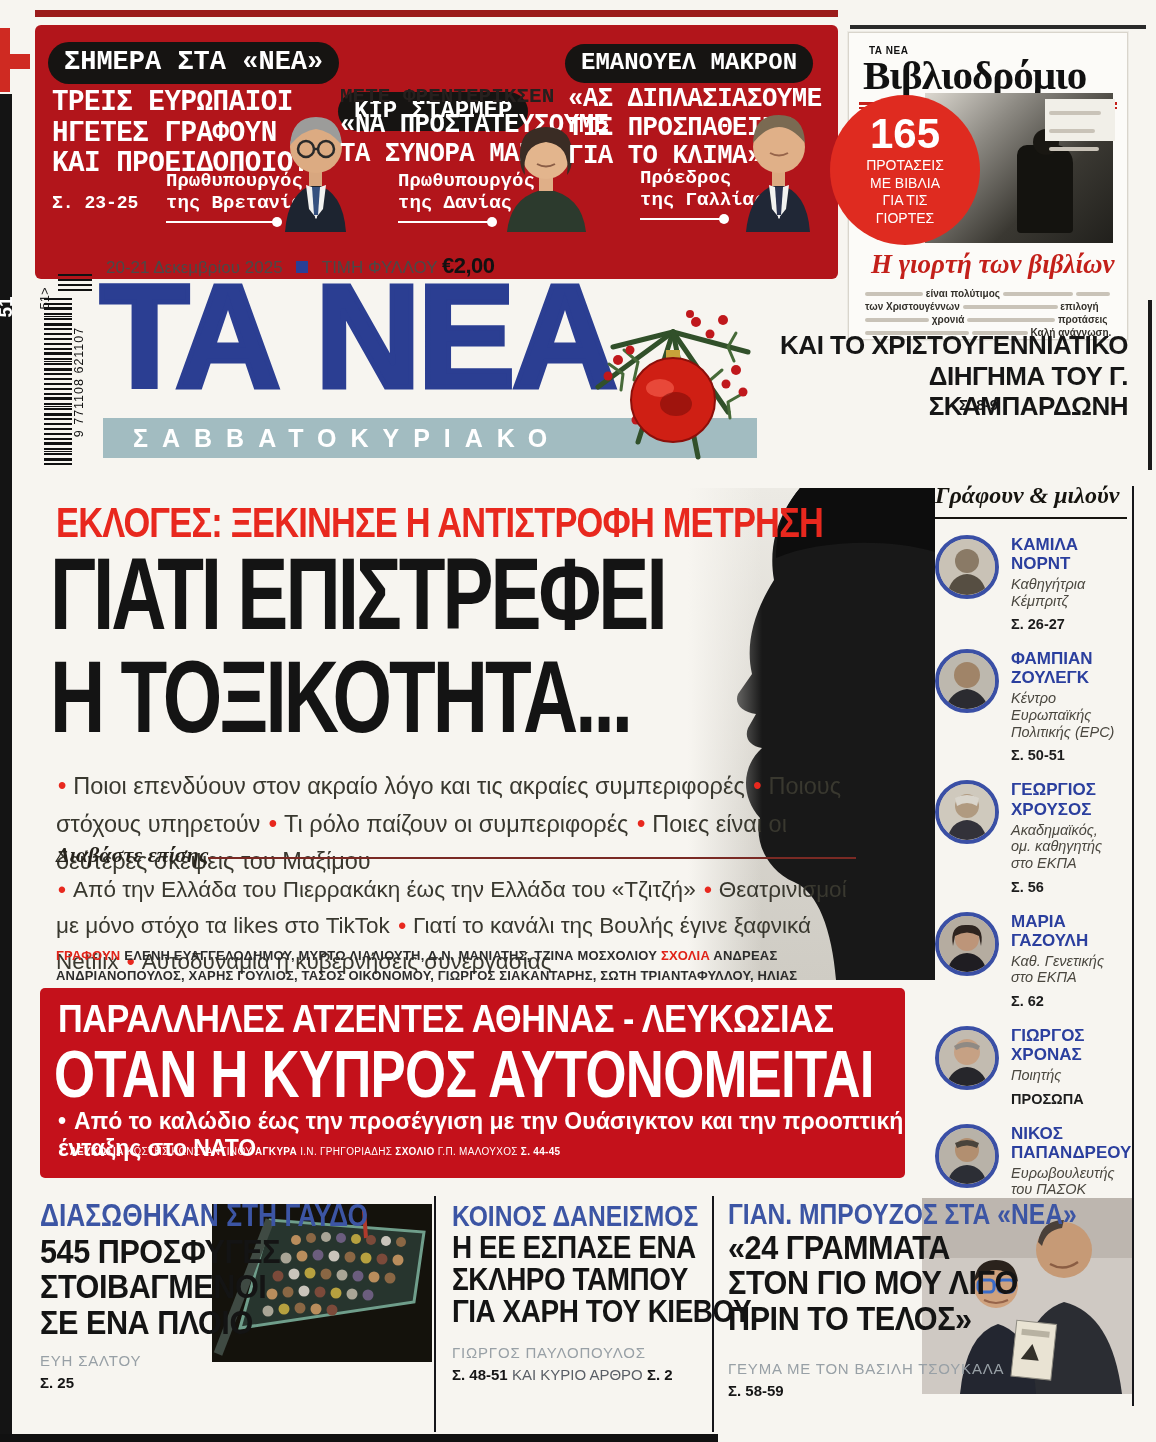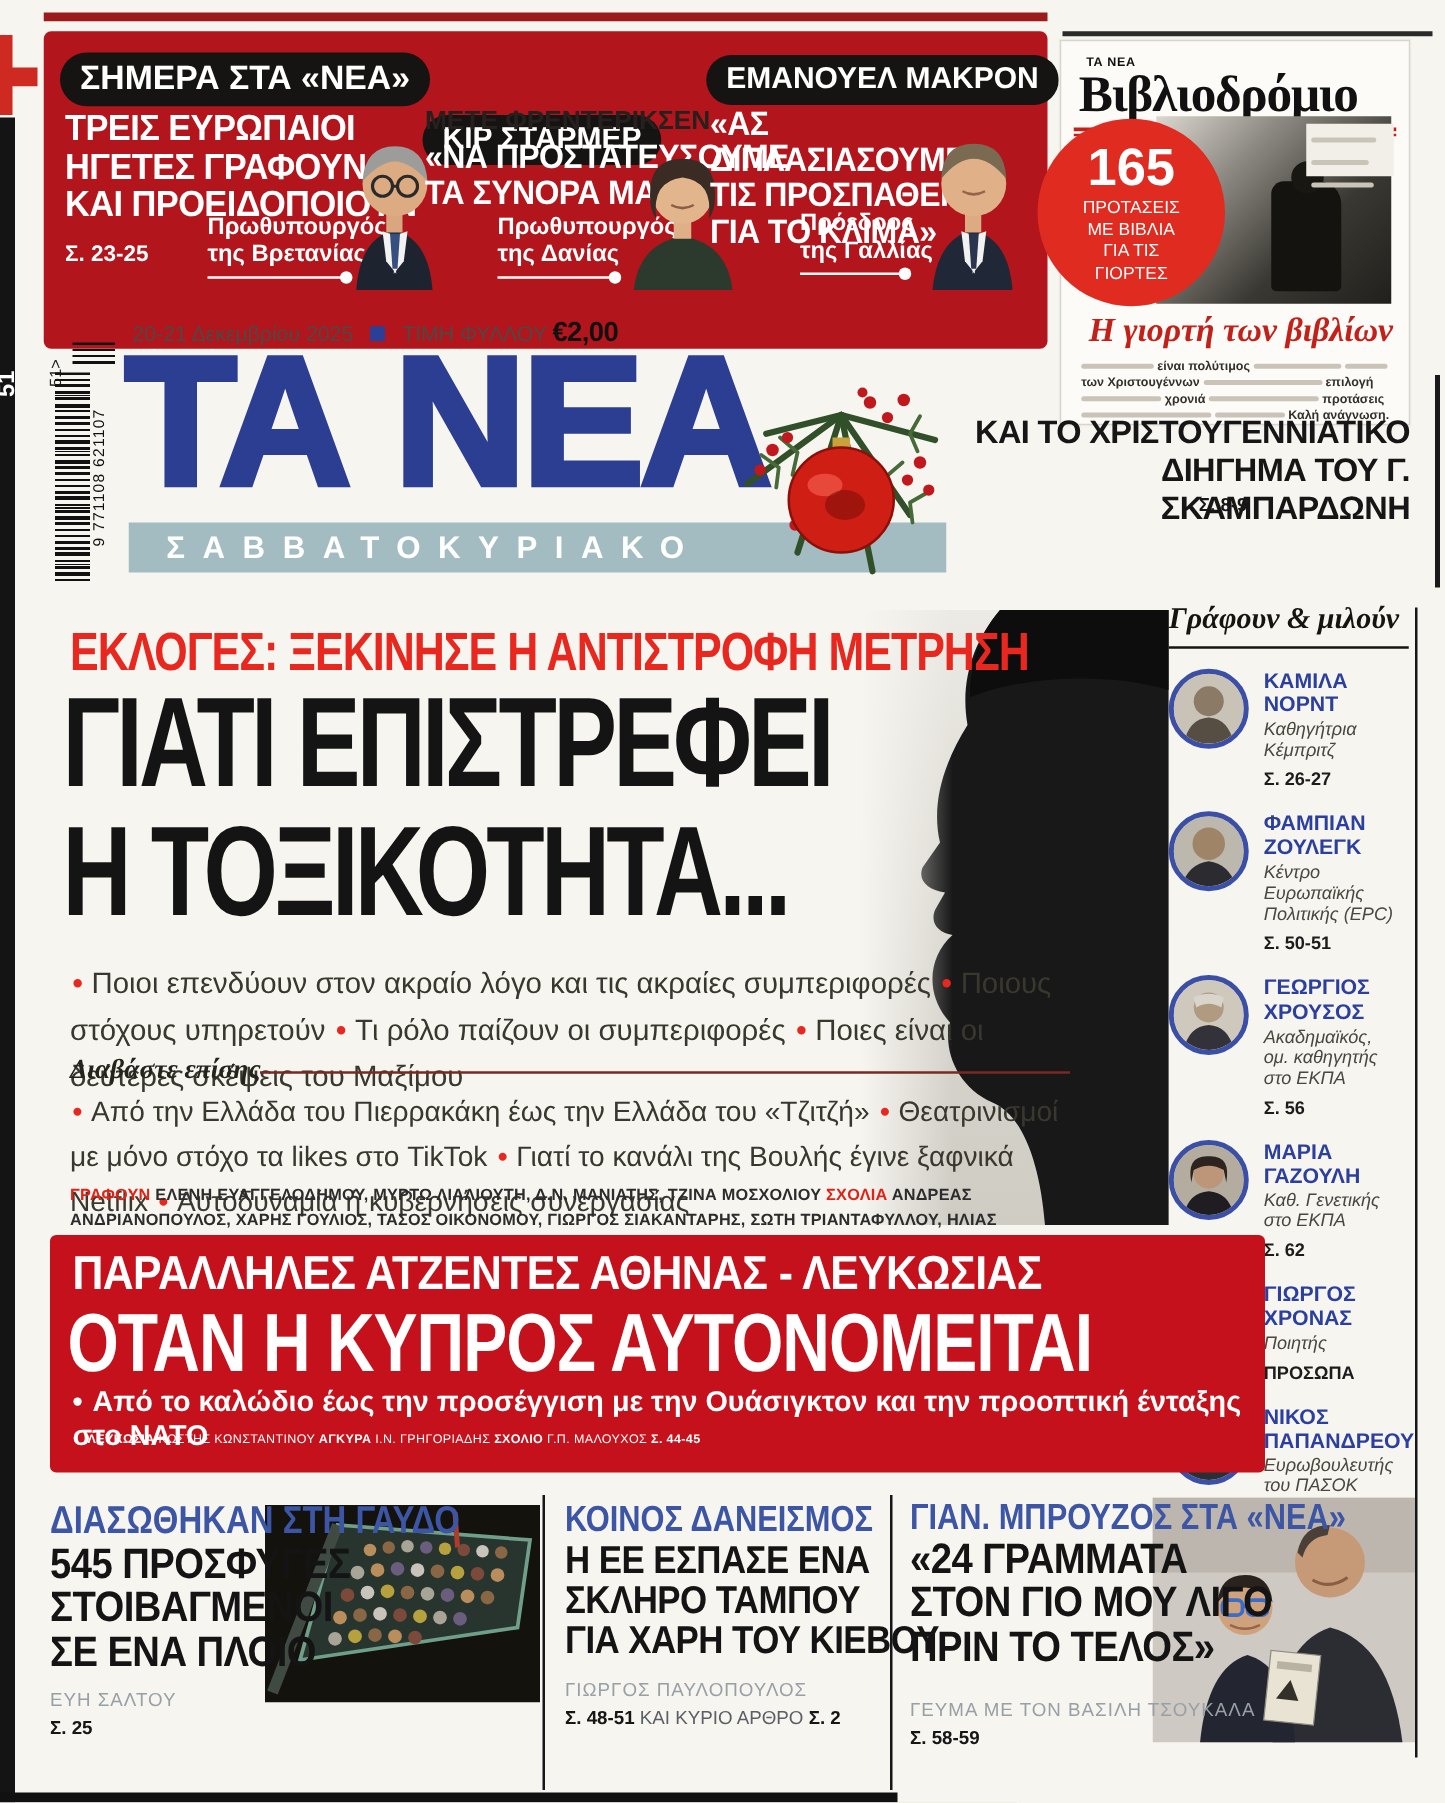--- a/index.html
+++ b/index.html
@@ -57,21 +57,21 @@
 
   <div class="a" style="left:0;top:28px;width:10px;height:64px;background:#cf2a22;"></div>
   <div class="a" style="left:0;top:54px;width:30px;height:15px;background:#cf2a22;"></div>
   <div class="a" style="left:0;top:94px;width:12px;height:1348px;background:#141414;"></div>
   <div class="a" style="left:-13px;top:296px;width:38px;text-align:center;transform:rotate(-90deg);color:#fff;font-weight:bold;font-size:19px;">51</div>
   <div class="a" style="left:35px;top:10px;width:803px;height:7px;background:#9b1b1b;"></div>
   <div class="a" style="left:850px;top:25px;width:296px;height:4px;background:#2a2a2a;"></div>
   <div class="a" style="left:1148px;top:300px;width:4px;height:170px;background:#1a1a1a;"></div>
   <div class="a" style="left:0;top:1434px;width:718px;height:8px;background:#111;"></div>
 
-  <div class="a banner" style="left:35px;top:25px;width:803px;height:254px;">
+  <div class="a banner" style="left:35px;top:25px;width:803px;height:254px;font-family:Liberation Mono, monospace;">
     <div class="a pill" style="left:13px;top:17px;font-size:27px;">ΣΗΜΕΡΑ ΣΤΑ «ΝΕΑ»</div>
     <div class="a b-head pre cx95" style="left:17px;top:63px;font-size:29px;">ΤΡΕΙΣ ΕΥΡΩΠΑΙΟΙ
 ΗΓΕΤΕΣ ΓΡΑΦΟΥΝ
 ΚΑΙ ΠΡΟΕΙΔΟΠΟΙΟΥΝ</div>
     <div class="a b-ref" style="left:17px;top:168px;">Σ. 23-25</div>
     <div class="a b-cap pre" style="left:131px;top:146px;">Πρωθυπουργός
 της Βρετανίας</div>
     <div class="a capline" style="left:131px;top:196px;width:112px;"></div>
 
     <div class="a" style="left:232px;top:72px;width:97px;height:135px;">
@@ -359,21 +359,21 @@
       <div>
           <div class="sb-name pre">ΔΗΜΗΤΡΗΣ
 ΤΗΛΙΑΚΟΣ</div>
            <div class="sb-role pre">Βαρύτονος</div>
            <div class="sb-ref">ΠΡΟΣΩΠΑ</div>
         </div>
     </div>
   </div>
   <div class="a vrule" style="left:1132px;top:486px;height:920px;"></div>
 
-  <div class="a cyp" style="left:40px;top:988px;width:972px;height:190px;">
+  <div class="a cyp" style="left:40px;top:988px;width:865px;height:190px;">
     <div class="a cx9" style="left:18px;top:10px;font-size:38px;font-weight:bold;color:#fff;white-space:nowrap;letter-spacing:-.5px;">ΠΑΡΑΛΛΗΛΕΣ ΑΤΖΕΝΤΕΣ ΑΘΗΝΑΣ - ΛΕΥΚΩΣΙΑΣ</div>
     <div class="a cx8" style="left:14px;top:48px;font-size:66px;font-weight:bold;color:#fff;white-space:nowrap;letter-spacing:-1px;">ΟΤΑΝ Η ΚΥΠΡΟΣ ΑΥΤΟΝΟΜΕΙΤΑΙ</div>
     <div class="a" style="left:18px;top:120px;font-size:23px;font-weight:bold;color:#fff;">
       <span style="margin-right:8px;">•</span><span>Από το καλώδιο έως την προσέγγιση με την Ουάσιγκτον και την προοπτική ένταξης στο ΝΑΤΟ</span>
     </div>
     <div class="a" style="left:30px;top:158px;font-size:10px;color:#fff;letter-spacing:.3px;">
       <b>ΛΕΥΚΩΣΙΑ</b> <span>ΚΩΣΤΗΣ ΚΩΝΣΤΑΝΤΙΝΟΥ</span>
       <b>ΑΓΚΥΡΑ</b> <span>Ι.Ν. ΓΡΗΓΟΡΙΑΔΗΣ</span>
       <b>ΣΧΟΛΙΟ</b> <span>Γ.Π. ΜΑΛΟΥΧΟΣ</span>
       <b>Σ. 44-45</b>

